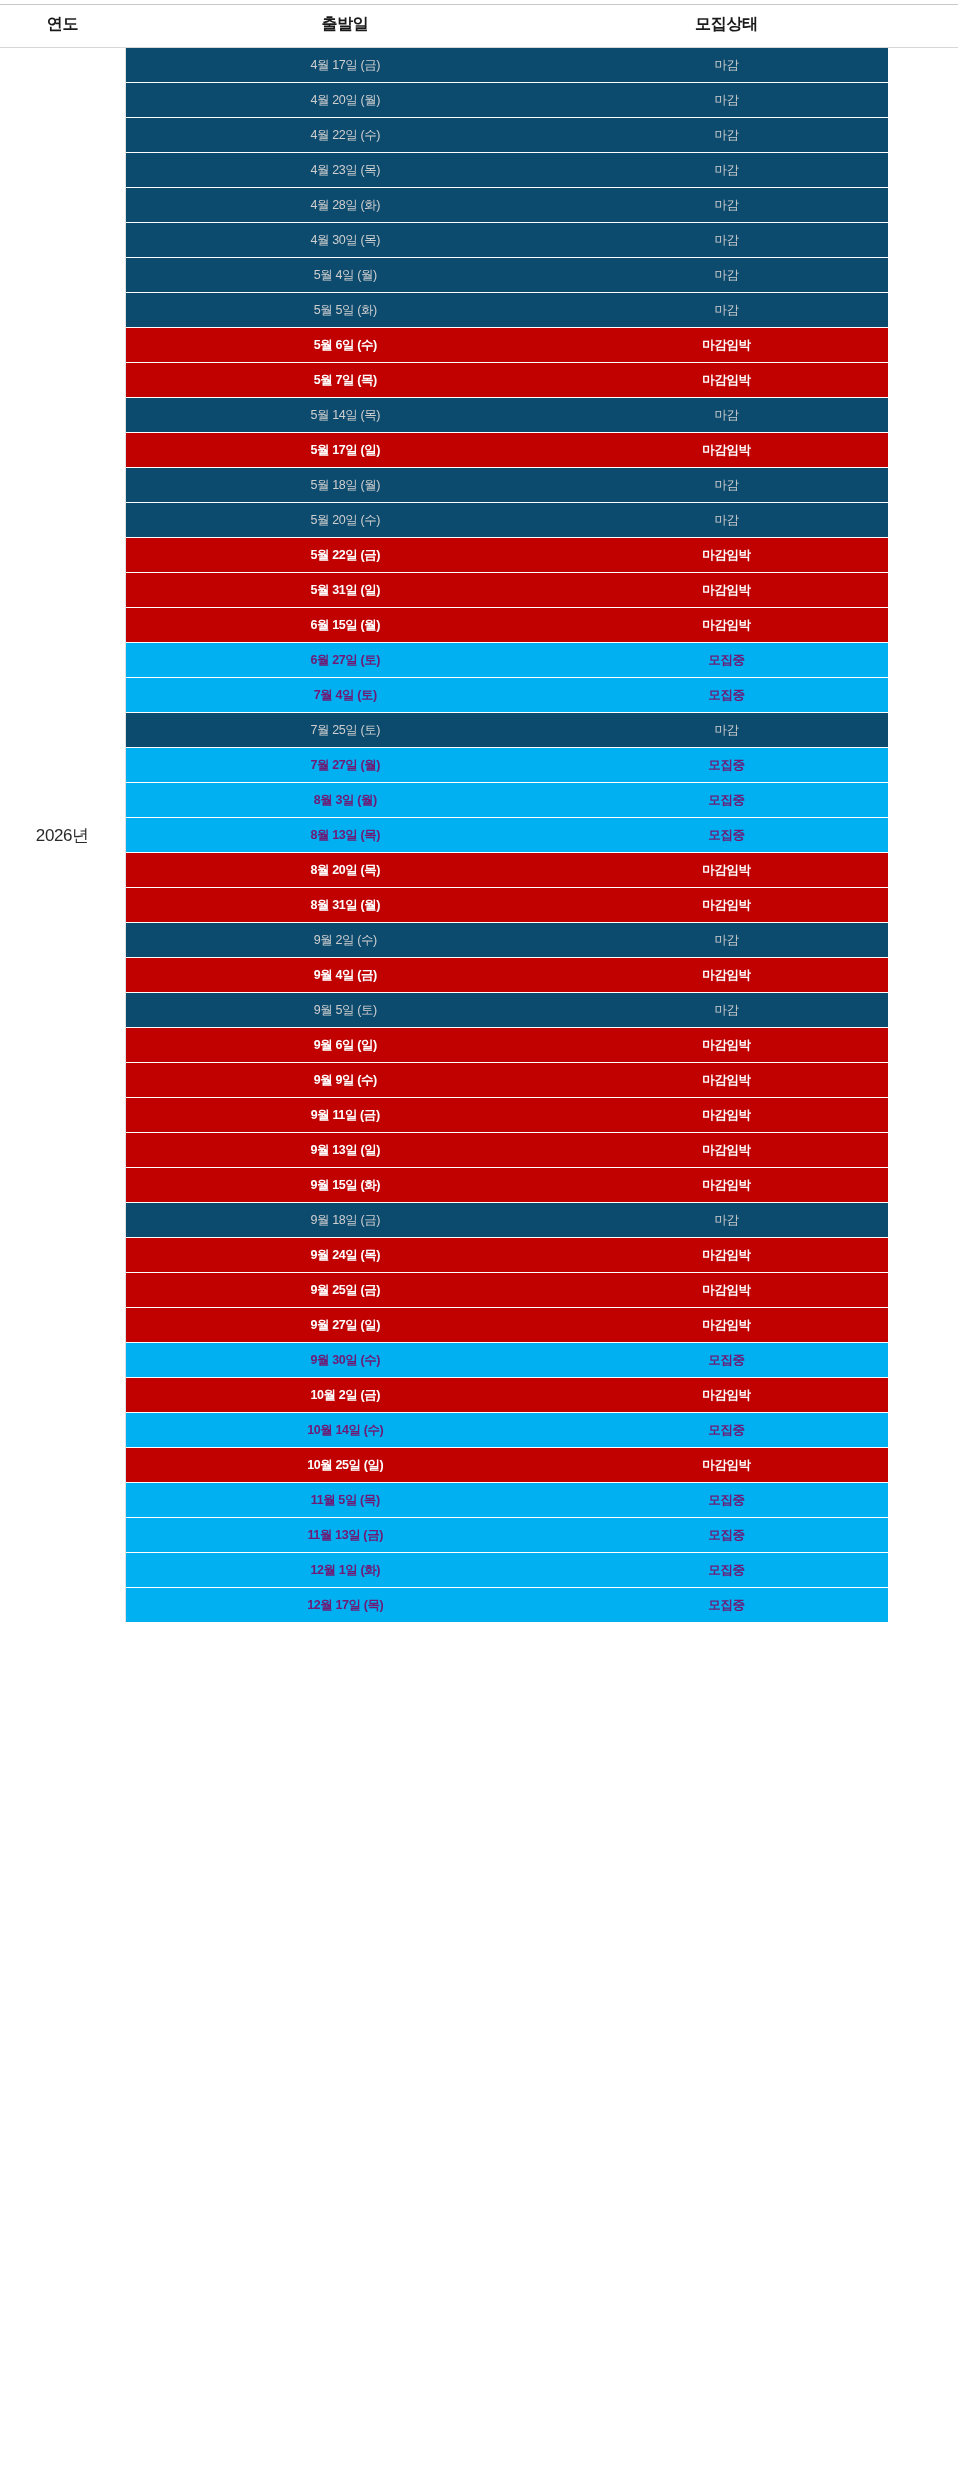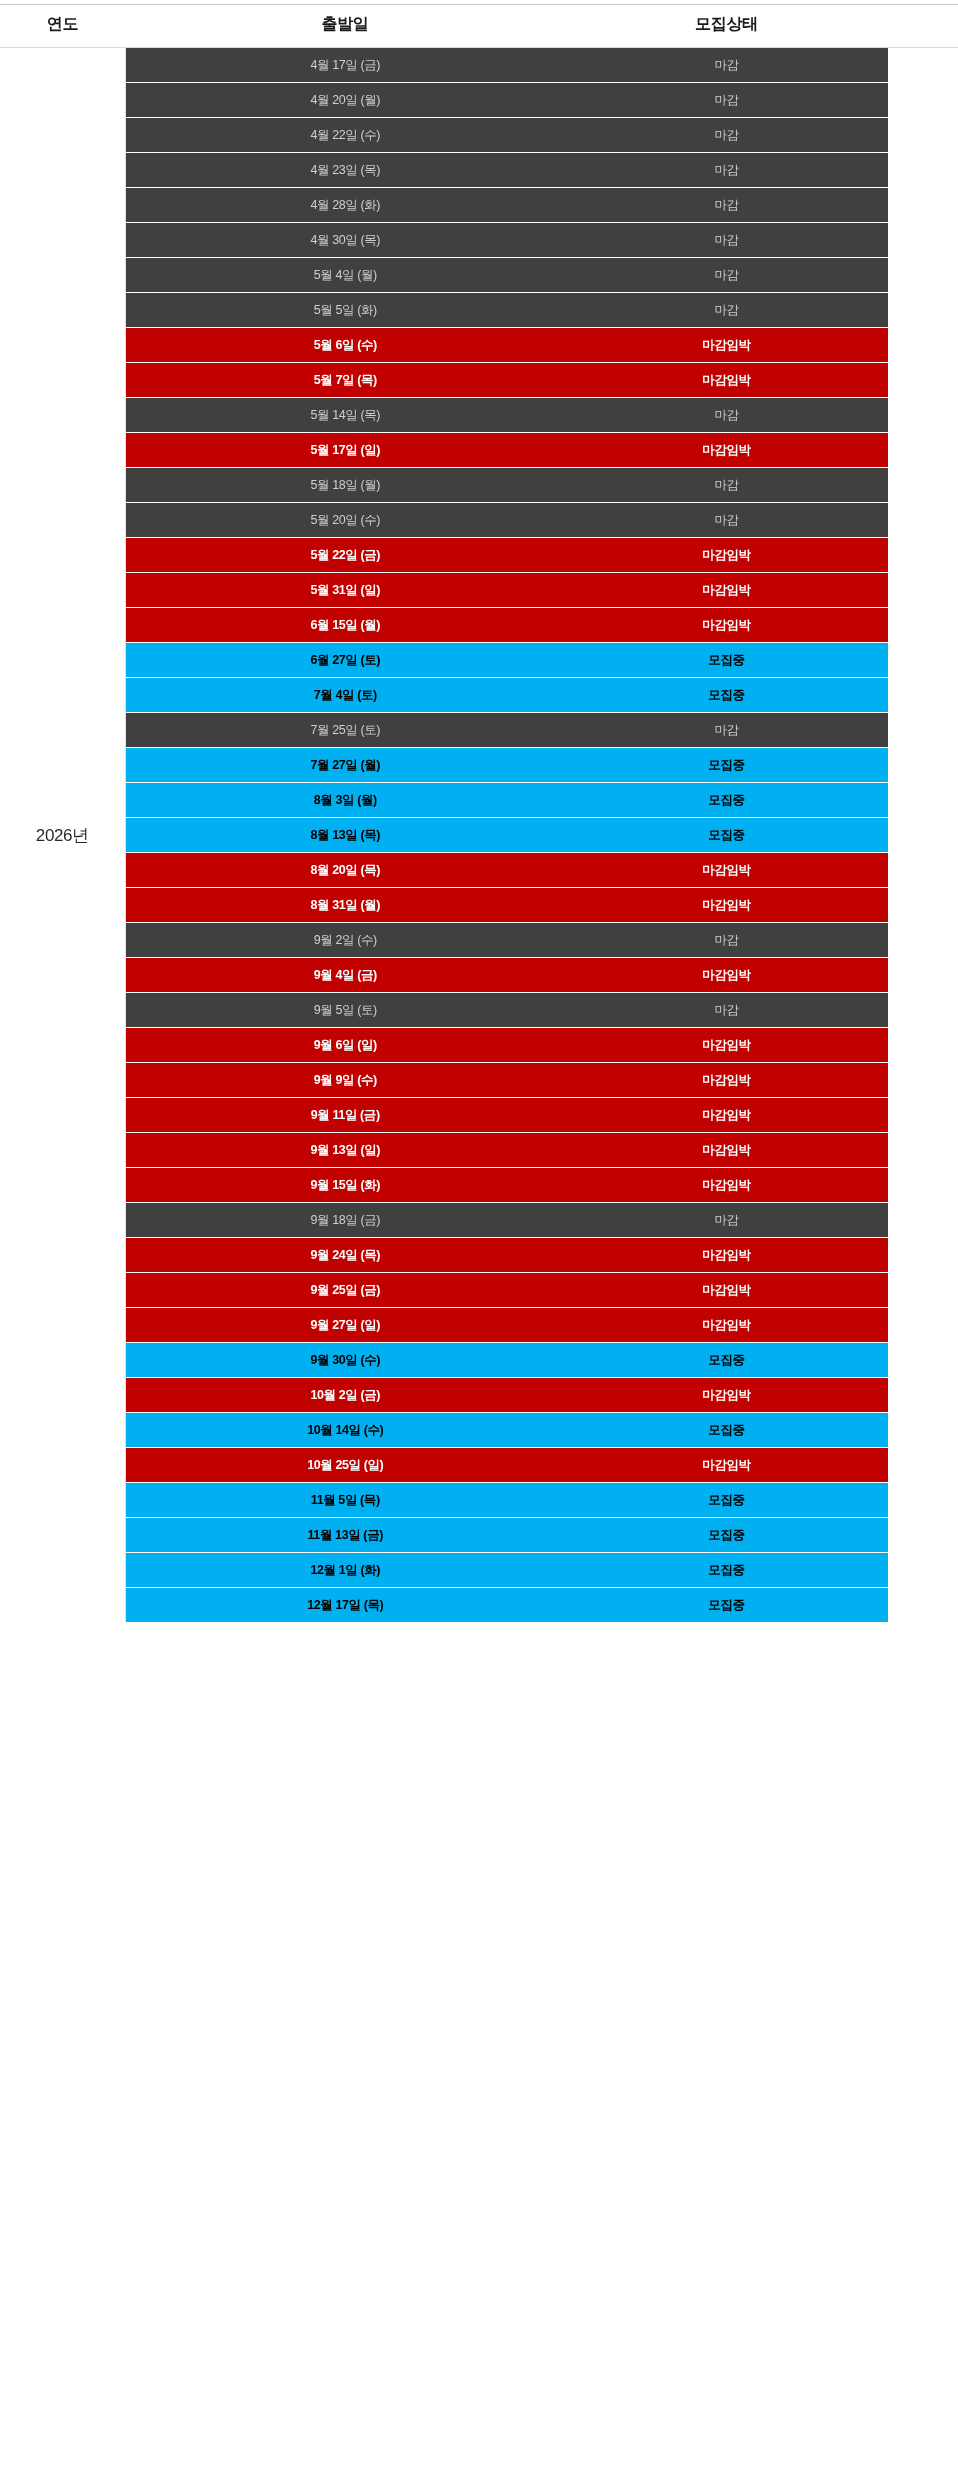--- a/index.html
+++ b/index.html
@@ -63,37 +63,37 @@
     font-size:17px;
     border-right:1px solid #e2e2e2;
     vertical-align:middle;
     text-align:center;
   }
   tbody td.gutter-cell{background:#ffffff;}
 
   
   tr.st-closed td.date-cell,
   tr.st-closed td.status-cell{
-    background:#404040;
+    background:#0c4a6e;
     color:#cfcfcf;
     font-weight:normal;
     border-bottom:1px solid #ffffff;
   }
   tr.st-urgent td.date-cell,
   tr.st-urgent td.status-cell{
     background:#c10000;
     color:#ffffff;
     font-weight:bold;
     border-bottom:1px solid #ffffff;
     margin-left:35px;
   }
   tr.st-open td.date-cell,
   tr.st-open td.status-cell{
     background:#00b0f0;
-    color:#000000;
+    color:#701a75;
     font-weight:bold;
     border-bottom:1px solid #ffffff;
   }
   tbody tr:last-child td.date-cell,
   tbody tr:last-child td.status-cell{border-bottom:0;}
 </style>
 </head>
 <body>
 
 <div class="schedule-wrap">

